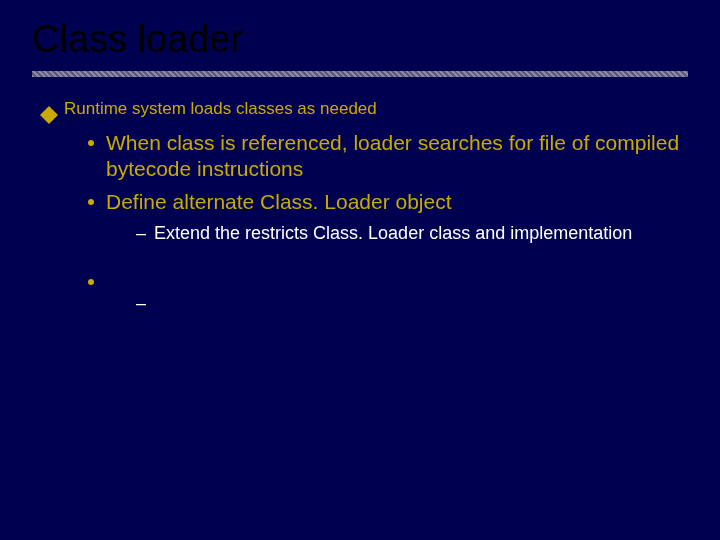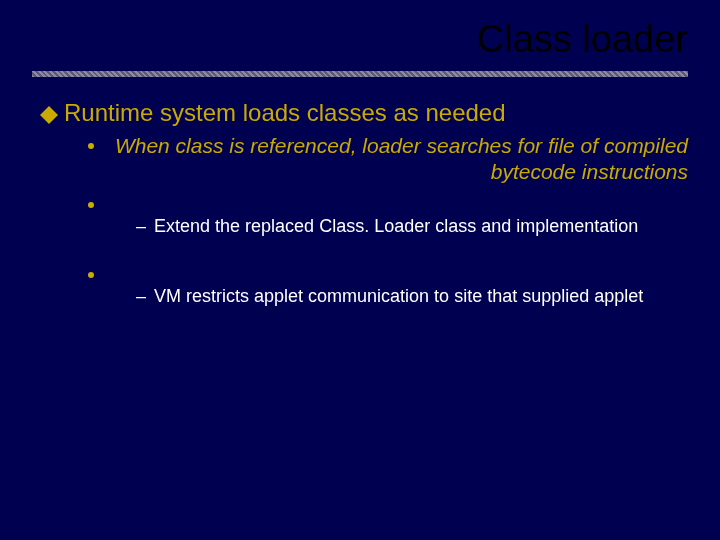--- a/index.html
+++ b/index.html
@@ -5,21 +5,20 @@
   * { margin: 0; padding: 0; box-sizing: border-box; }
   body {
     width: 720px;
     height: 540px;
     background: #000050;
     font-family: Verdana, Geneva, sans-serif;
     overflow: hidden;
   }
   .slide {
     padding: 18px 32px 0 32px;
-    text-align: right;
   }
   .title {
     color: #000000;
     font-size: 38px;
     font-family: Verdana, sans-serif;
     font-weight: normal;
     margin-bottom: 10px;
   }
   .rule {
     height: 6px;
@@ -31,39 +30,38 @@
     );
     margin-bottom: 22px;
   }
   .content {
     padding-left: 8px;
   }
   .level1 {
     display: flex;
     align-items: flex-start;
     color: #c8aa00;
-    font-size: 24px;
+    font-size: 17px;
     margin-bottom: 6px;
     margin-top: 4px;
   }
   .diamond {
     flex: 0 0 auto;
     margin-top: 7px;
     margin-right: 6px;
   }
   .diamond svg { display: block; }
   .level2 {
     display: flex;
     align-items: flex-start;
     color: #c8aa00;
     font-size: 21px;
     margin-left: 48px;
     margin-bottom: 8px;
     line-height: 1.22;
-    font-style: italic;
   }
   .dot {
     flex: 0 0 auto;
     width: 6px;
     height: 6px;
     background: #c8aa00;
     border-radius: 50%;
     margin-top: 10px;
     margin-right: 12px;
   }
@@ -103,32 +101,32 @@
     </div>
 
     <div class="level2">
       <span class="dot"></span>
       <span>When class is referenced, loader searches for file of compiled bytecode instructions</span>
     </div>
 
 
     <div class="level2">
       <span class="dot"></span>
+      <span>Define alternate Class. Loader object</span>
     </div>
 
     <div class="level3">
       <span class="dash">–</span>
-      <span>Extend the replaced Class. Loader class and implementation</span>
+      <span>Extend the restricts Class. Loader class and implementation</span>
     </div>
 
     <div class="gap"></div>
 
     <div class="level2">
       <span class="dot"></span>
     </div>
 
     <div class="level3">
       <span class="dash">–</span>
-      <span>VM restricts applet communication to site that supplied applet</span>
     </div>
 
   </div>
 </div>
 
 </body></html>

